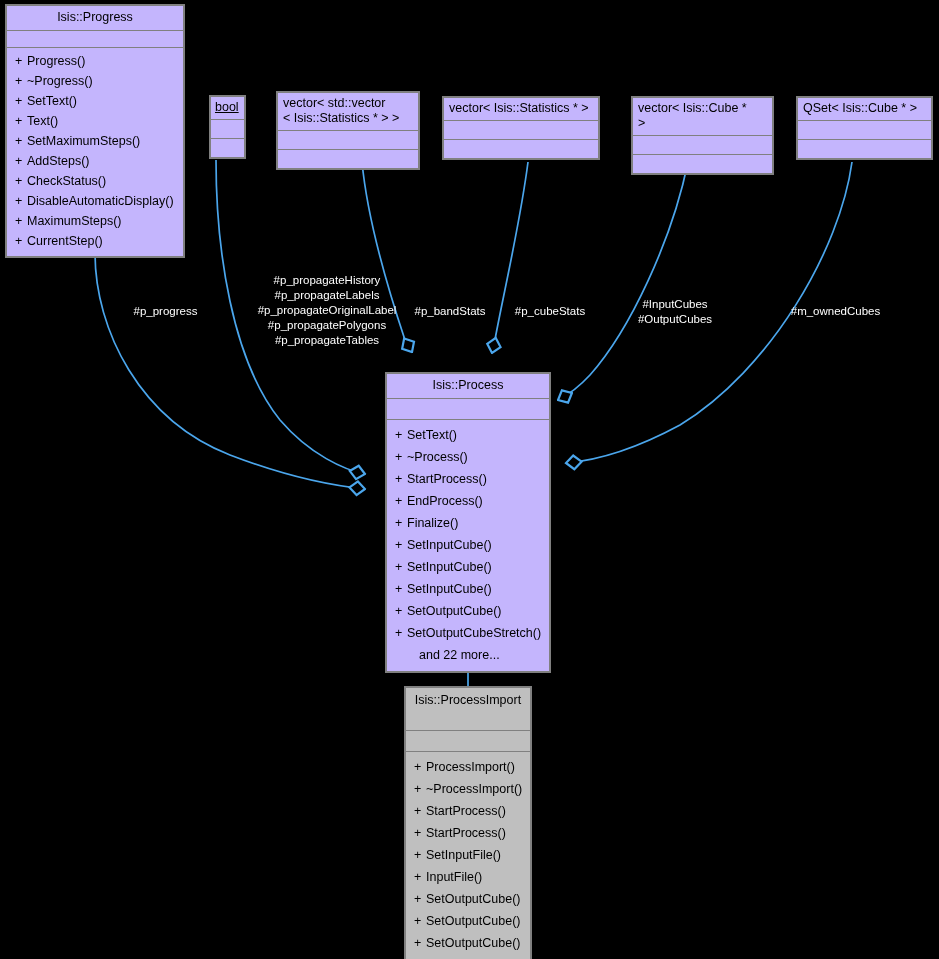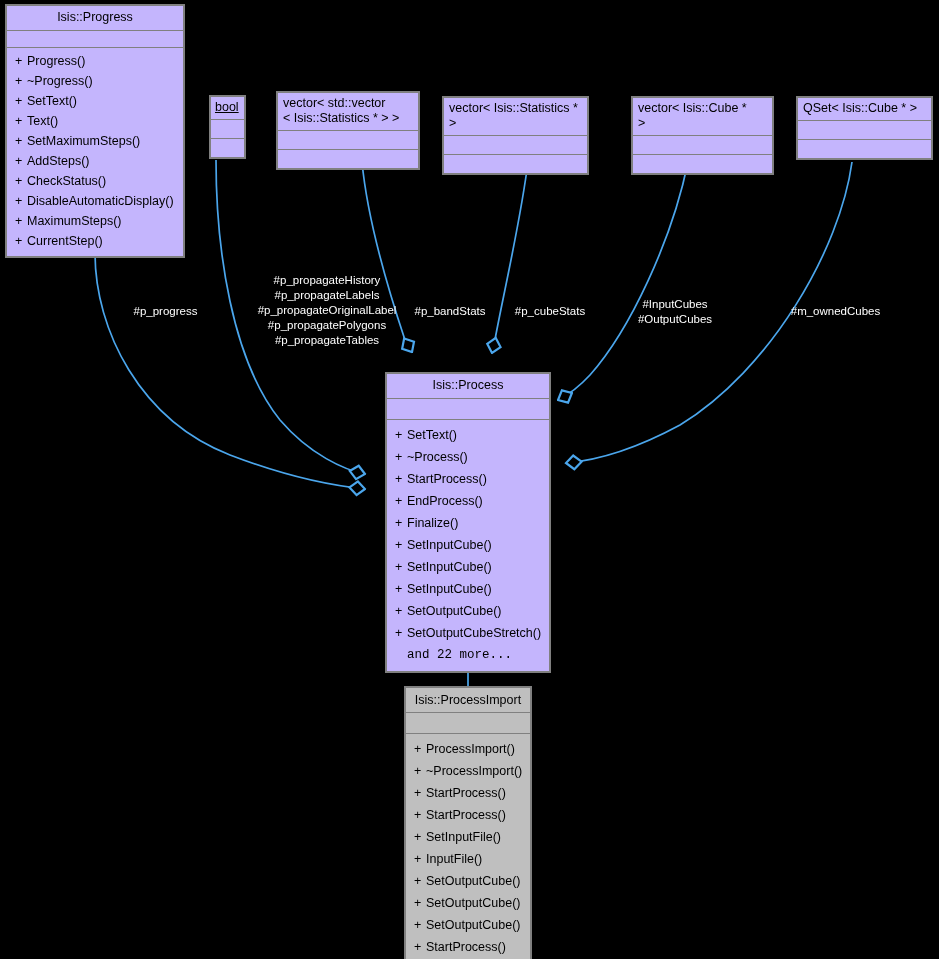--- a/index.html
+++ b/index.html
@@ -60,22 +60,21 @@
   .node .ops .op {
     padding: 1px 6px 1px 8px;
     line-height: 18px;
     white-space: nowrap;
   }
   .node .ops .op .vis {
     display: inline-block;
     width: 12px;
   }
   .node .ops .op.more {
-    padding-left: 20px;
-    font-family: Liberation Mono, monospace;
+    padding-left: 32px;
   }
 
   
   .edge-label {
     position: absolute;
     color: #ffffff;
     font-size: 11.5px;
     line-height: 15px;
     text-align: center;
     white-space: pre-line;
@@ -155,21 +154,21 @@
     <div class="ops" style="min-height:18px; padding:0;"></div>
   </div>
 
   <div class="node" style="left:277px; top:92px; width:142px;">
     <div class="title left" style="padding:3px 5px 4px 5px;">vector&lt; std::vector
 &lt; Isis::Statistics * &gt; &gt;</div>
     <div class="attrs" style="min-height:18px;"></div>
     <div class="ops" style="min-height:18px; padding:0;"></div>
   </div>
 
-  <div class="node" style="left:443px; top:97px; width:145px;">
+  <div class="node" style="left:443px; top:97px; width:156px;">
     <div class="title left" style="padding:3px 5px 4px 5px;">vector&lt; Isis::Statistics * &gt;</div>
     <div class="attrs" style="min-height:18px;"></div>
     <div class="ops" style="min-height:18px; padding:0;"></div>
   </div>
 
   <div class="node" style="left:632px; top:97px; width:141px;">
     <div class="title left" style="padding:3px 15px 4px 5px;">vector&lt; Isis::Cube * &gt;</div>
     <div class="attrs" style="min-height:18px;"></div>
     <div class="ops" style="min-height:18px; padding:0;"></div>
   </div>
@@ -192,21 +191,21 @@
       <div class="op" style="line-height:20px;"><span class="vis">+</span><span>SetInputCube()</span></div>
       <div class="op" style="line-height:20px;"><span class="vis">+</span><span>SetInputCube()</span></div>
       <div class="op" style="line-height:20px;"><span class="vis">+</span><span>SetInputCube()</span></div>
       <div class="op" style="line-height:20px;"><span class="vis">+</span><span>SetOutputCube()</span></div>
       <div class="op" style="line-height:20px;"><span class="vis">+</span><span>SetOutputCubeStretch()</span></div>
       <div class="op more" style="line-height:20px;">and 22 more...</div>
     </div>
   </div>
 
   <div class="node highlight" style="left:405px; top:687px; width:126px;">
-    <div class="title" style="padding:5px 4px 4px 4px;">Isis::ProcessImport</div>
+    <div class="title" style="padding:5px 4px 22px 4px;">Isis::ProcessImport</div>
     <div class="attrs" style="min-height:20px;"></div>
     <div class="ops" style="padding:4px 0 5px 0;">
       <div class="op" style="line-height:20px;"><span class="vis">+</span><span>ProcessImport()</span></div>
       <div class="op" style="line-height:20px;"><span class="vis">+</span><span>~ProcessImport()</span></div>
       <div class="op" style="line-height:20px;"><span class="vis">+</span><span>StartProcess()</span></div>
       <div class="op" style="line-height:20px;"><span class="vis">+</span><span>StartProcess()</span></div>
       <div class="op" style="line-height:20px;"><span class="vis">+</span><span>SetInputFile()</span></div>
       <div class="op" style="line-height:20px;"><span class="vis">+</span><span>InputFile()</span></div>
       <div class="op" style="line-height:20px;"><span class="vis">+</span><span>SetOutputCube()</span></div>
       <div class="op" style="line-height:20px;"><span class="vis">+</span><span>SetOutputCube()</span></div>

